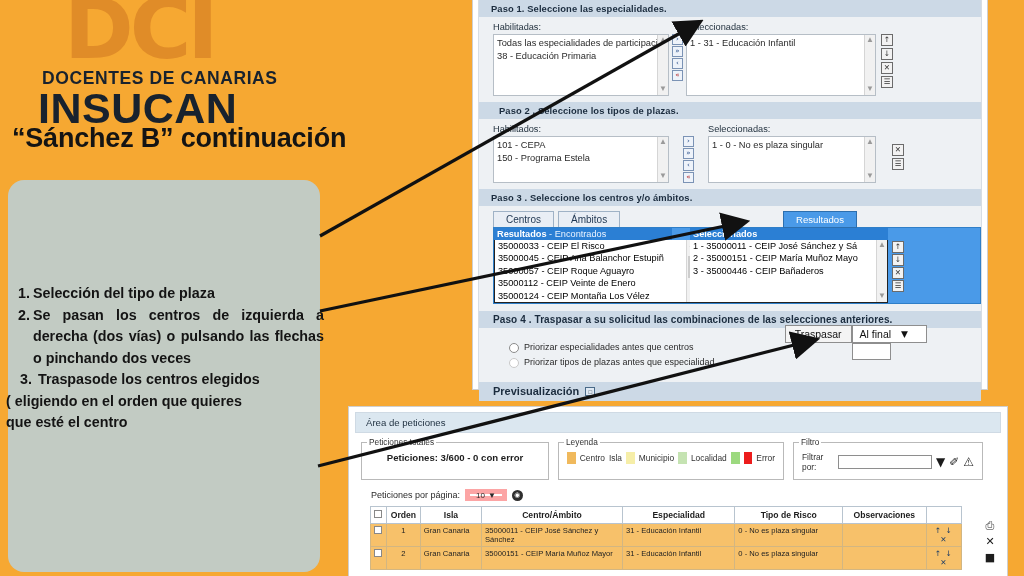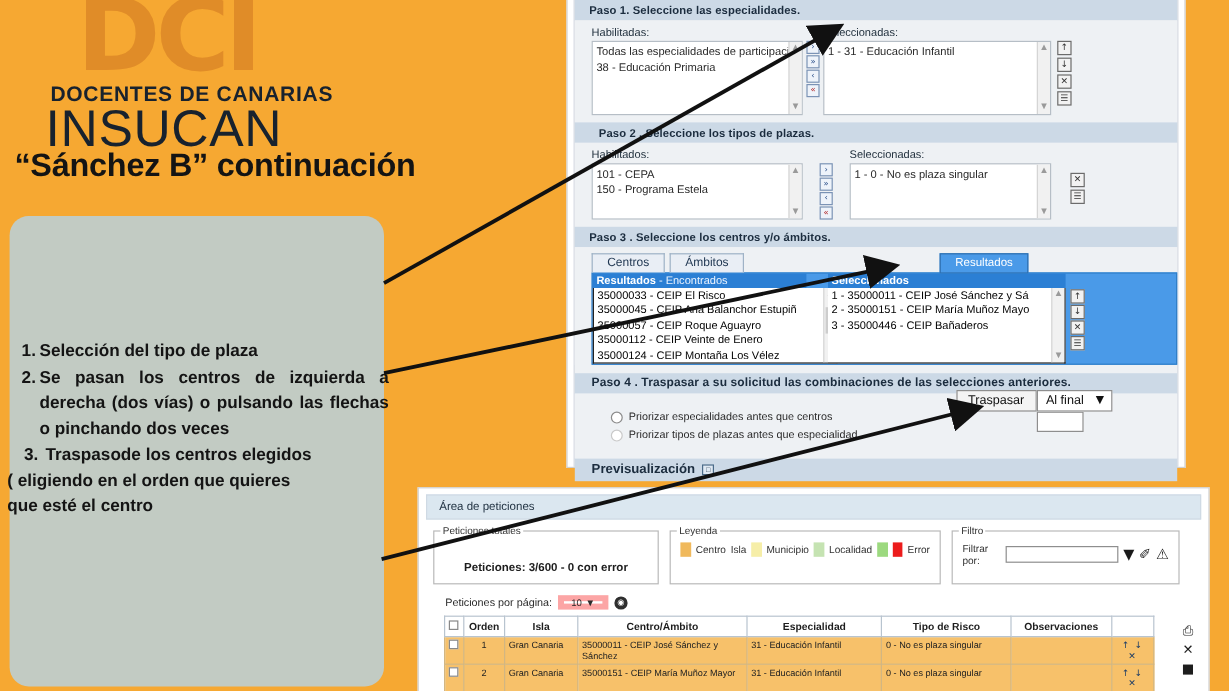--- a/index.html
+++ b/index.html
@@ -17,21 +17,21 @@
     font-weight:bold; font-size:84px; letter-spacing:-4px;
     color:#e08c28; line-height:86px; margin-left:30px;
   }
   #logo .l1 {
     font-family:"Liberation Sans", sans-serif;
     font-weight:bold; font-size:17.5px; letter-spacing:0.6px;
     color:#18222e; margin-left:8px; margin-top:-4px;
   }
   #logo .l2 {
     font-family:"Liberation Sans", sans-serif;
-    font-weight:normal; font-size:43px; letter-spacing:0.5px;
+    font-weight:bold; font-size:43px; letter-spacing:0.5px;
     color:#18222e; margin-left:4px; margin-top:-4px; line-height:46px;
   }
 
   #slide-title {
     position:absolute; left:12px; top:123px; width:400px;
     font-weight:bold; font-size:27px; color:#141414;
     letter-spacing:-0.2px;
   }
 
   #green-card {
@@ -124,40 +124,40 @@
   .p3list .opt { white-space:nowrap; line-height:12.4px; }
 
   
   .radios { font-size:9px; color:#2b2b2b; padding:7px 0 4px 16px; }
   .radio-row { display:flex; align-items:center; gap:5px; line-height:15px; }
   .rd { width:10px; height:10px; border-radius:50%; border:1px solid #8b8b8b; background:#fff; flex:0 0 auto; position:relative; }
   .rd.on { border-color:#2076c9; background:#2076c9; box-shadow:inset 0 0 0 2px #fff; }
   .rd.dim { border-color:#c9c9c9; }
   .traspasar-wrap { position:absolute; right:60px; top:330px; display:flex; align-items:flex-start; gap:0; }
   .btn-trasp { border:1px solid #8e8e8e; background:#f4f4f4; font-size:10.5px; padding:2px 9px; color:#111; }
-  .sel-final { border:1px solid #8e8e8e; background:#fff; font-size:10.5px; padding:2px 6px 2px 7px; color:#111; display:flex; align-items:center; gap:10px; }
+  .sel-final { border:1px solid #8e8e8e; background:#fff; font-size:10.5px; padding:2px 18px 2px 7px; color:#111; display:flex; align-items:center; gap:10px; }
   .sel-final .cv { font-family:"DejaVu Sans", sans-serif; font-size:9px; }
   .small-input { border:1px solid #8e8e8e; background:#fff; width:39px; height:17px; }
   .prev-hdr { background:#ccd9e6; color:#1b2c3e; font-weight:bold; font-size:11px; padding:3px 0 4px 14px; display:flex; align-items:center; gap:6px; }
   .prev-ico { width:10px; height:9px; border:1px solid #4a6a88; background:#dfe9f3; font-size:6px; line-height:8px; text-align:center; }
 
   
   #win2 {
     position:absolute; left:348px; top:406px; width:660px; height:180px;
     background:#fff; border:1px solid #cfcfcf; padding:5px 6px 0 6px;
   }
   .area-hdr { background:#dbe7f0; color:#1e2f3f; font-size:9.6px; padding:4px 0 4px 10px; border:1px solid #cfdae4; }
   .fieldsets { display:flex; gap:9px; padding:9px 6px 0 6px; }
   .fs { border:1px solid #b9b9b9; position:relative; padding:9px 8px 7px 8px; }
   .fs > .cap {
     position:absolute; top:-6px; left:5px; background:#fff;
     font-size:8.3px; color:#333; padding:0 2px;
   }
   .fs-tot { width:188px; }
-  .fs-tot .val { font-weight:bold; font-size:9.6px; color:#1d1d1d; text-align:center;margin-top:16px; }
+  .fs-tot .val { font-weight:bold; font-size:9.6px; color:#1d1d1d; text-align:center; }
   .fs-leg { width:226px; }
   .legend { display:flex; align-items:center; gap:4px; font-size:8.4px; color:#333; }
   .sw { width:12px; height:12px; display:inline-block; }
   .fs-filt { width:190px; }
   .filt-row { display:flex; align-items:center; gap:4px; font-size:8.4px; color:#333; }
   .filt-row input {
     border:1px solid #8e8e8e; height:14px; width:94px; font-size:8px;
     padding:0 2px; font-family:"Liberation Sans", sans-serif;
   }
   .filt-ico { font-family:"DejaVu Sans", sans-serif; font-size:12px; color:#1a1a1a; line-height:12px; }

